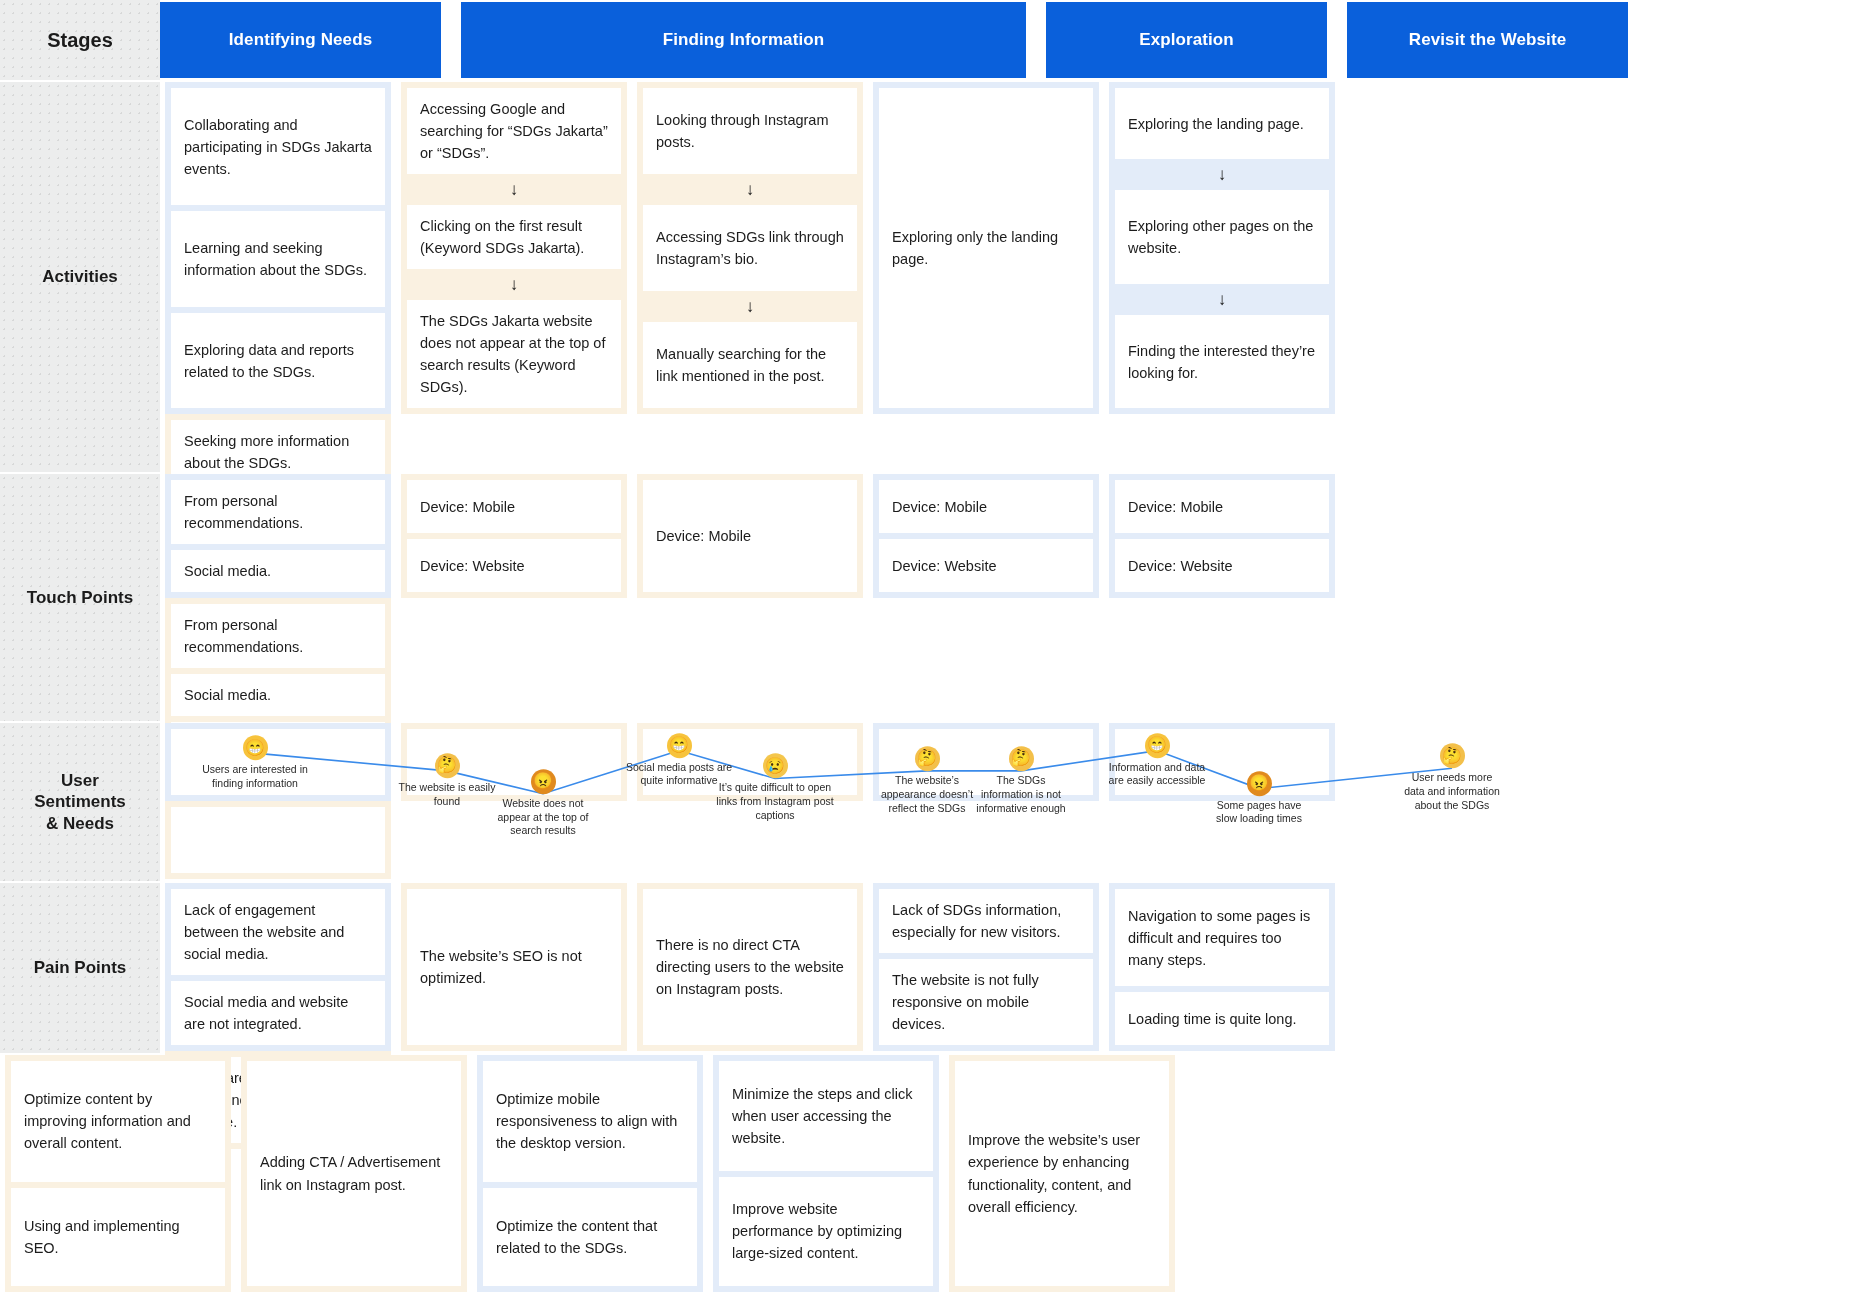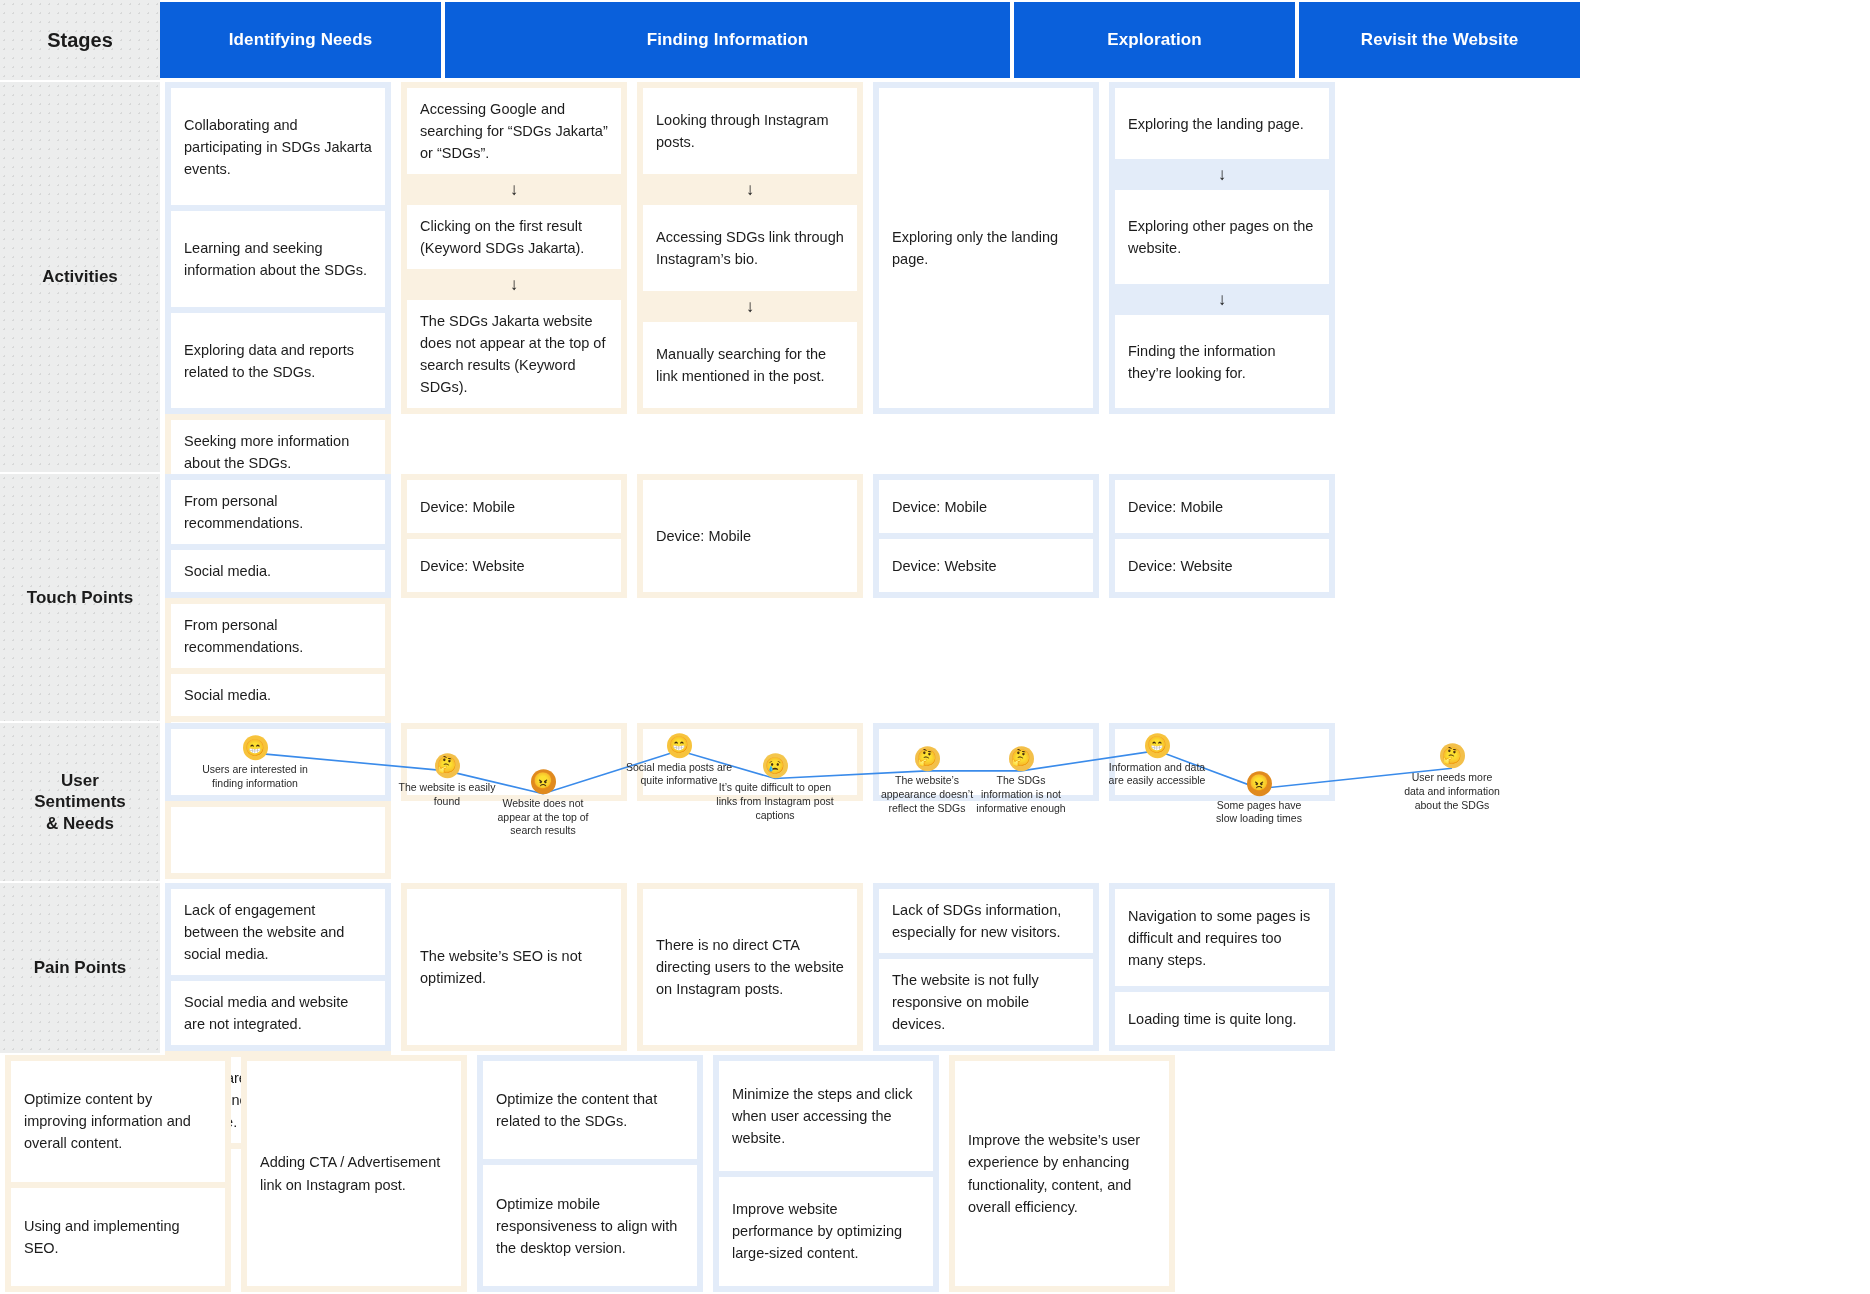--- a/index.html
+++ b/index.html
@@ -23,21 +23,21 @@
   .stage-corner {
     background: #eceded;
     display: flex; align-items: center; justify-content: center;
     font-weight: bold; font-size: 20px; color: #1b1b1b;
     background-image: radial-gradient(#d7d8d8 1px, transparent 1px);
     background-size: 9px 9px;
   }
   .stage-head-wrap {
     display: grid;
     grid-template-columns: 281px 565px 281px 281px;
-    gap: 4px;
+    gap: 20px;
     padding: 2px 2px 2px 0;
   }
   .stage-head {
     background: #0a60db;
     color: #fff;
     display: flex; align-items: center; justify-content: center;
     font-weight: bold; font-size: 17px;
     letter-spacing: .1px;
   }
 
@@ -175,21 +175,21 @@
         <div class="card">Manually searching for the link mentioned in the post.</div>
       </div>
       <div class="col blue">
         <div class="card">Exploring only the landing page.</div>
       </div>
       <div class="col blue">
         <div class="card">Exploring the landing page.</div>
         <div class="arrow">↓</div>
         <div class="card">Exploring other pages on the website.</div>
         <div class="arrow">↓</div>
-        <div class="card">Finding the information they’re looking for.</div>
+        <div class="card">Finding the interested they’re looking for.</div>
       </div>
       <div class="col cream">
         <div class="card">Seeking more information about the SDGs.</div>
       </div>
     </div>
 
   <div class="row-label">Touch Points</div>
   <div class="band" id="band-touch">
       <div class="col blue">
         <div class="card">From personal recommendations.</div>
@@ -326,22 +326,22 @@
 
   <div class="band" id="band-opp">
       <div class="col cream">
         <div class="card">Optimize content by improving information and overall content.</div>
         <div class="card">Using and implementing SEO.</div>
       </div>
       <div class="col cream">
         <div class="card">Adding CTA / Advertisement link on Instagram post.</div>
       </div>
       <div class="col blue">
+        <div class="card">Optimize mobile responsiveness to align with the desktop version.</div>
         <div class="card">Optimize the content that related to the SDGs.</div>
-        <div class="card">Optimize mobile responsiveness to align with the desktop version.</div>
       </div>
       <div class="col blue">
         <div class="card">Minimize the steps and click when user accessing the website.</div>
         <div class="card">Improve website performance by optimizing large-sized content.</div>
       </div>
       <div class="col cream">
         <div class="card">Improve the website’s user experience by enhancing functionality, content, and overall efficiency.</div>
       </div>
     </div>
 

